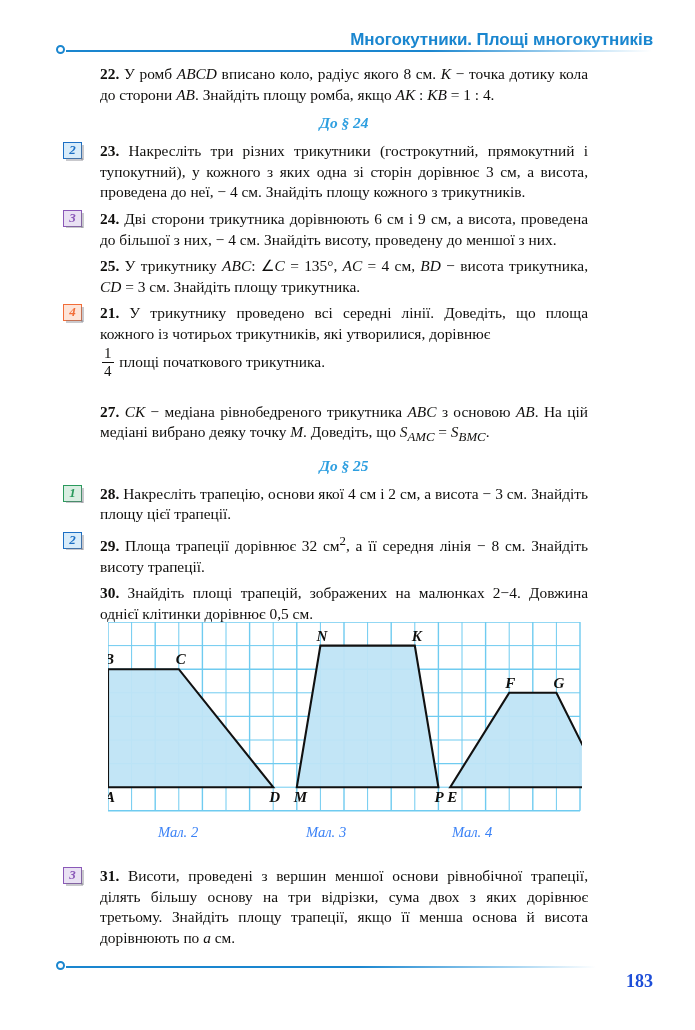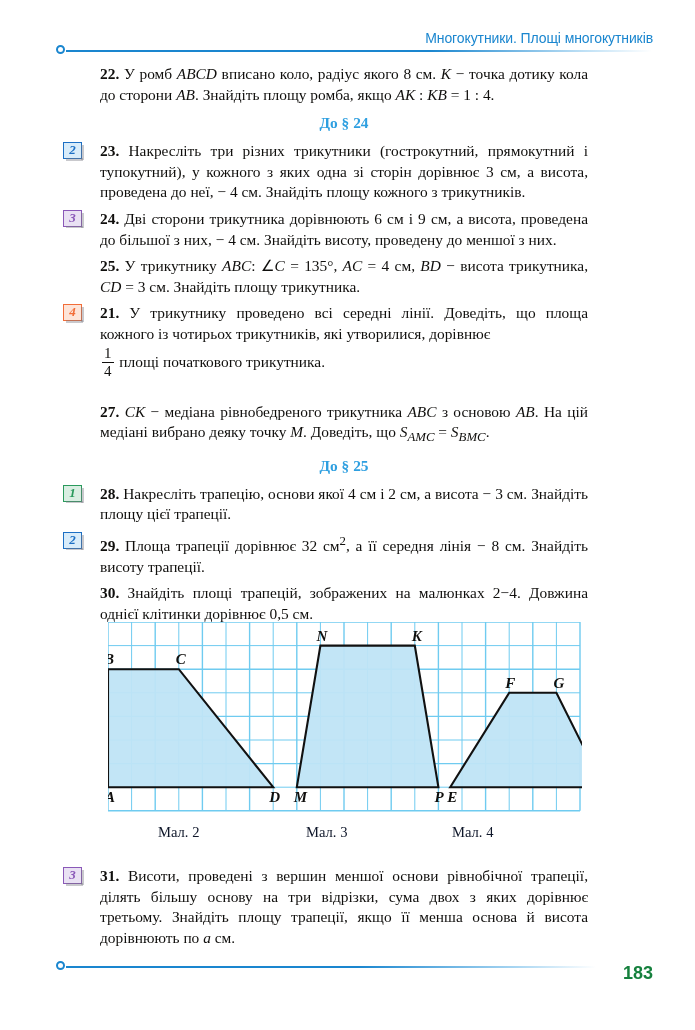--- a/index.html
+++ b/index.html
@@ -22,22 +22,22 @@
     left: 0;
     top: 30px;
     width: 695px;
     height: 38px;
   }
   .header-title {
     position: absolute;
     right: 42px;
     top: 0px;
     font-family: "Liberation Sans", sans-serif;
-    font-weight: normal;
-    font-size: 14px;
+    font-weight: bold;
+    font-size: 17px;
     color: #1a86cf;
     letter-spacing: -0.1px;
     white-space: nowrap;
   }
   .header-rule {
     position: absolute;
     left: 66px;
     top: 20px;
     width: 586px;
     height: 2px;
@@ -73,20 +73,21 @@
   }
   .prob .num {
     font-weight: bold;
   }
   .sec-head {
     text-align: center;
     color: #2e9fe0;
     font-weight: bold;
     font-size: 15.4px;
     margin: 9px 0 9px 0;
+    font-style: italic;
   }
 
   
   .badge {
     position: absolute;
     left: -37px;
     width: 19px;
     height: 17px;
     box-sizing: border-box;
     border-width: 1.8px;
@@ -143,22 +144,23 @@
   .captions {
     position: absolute;
     left: 108px;
     top: 824px;
     width: 474px;
     height: 22px;
   }
   .cap {
     position: absolute;
     font-size: 14.6px;
-    color: #0f172a;
+    color: #3b82f6;
     white-space: nowrap;
+    font-style: italic;
   }
 
   
   .footer {
     position: absolute;
     left: 0;
     top: 955px;
     width: 695px;
     height: 32px;
   }
@@ -177,25 +179,25 @@
     width: 9px;
     height: 9px;
     border-radius: 50%;
     border: 2.2px solid #1a86cf;
     background: #ffffff;
     box-sizing: border-box;
   }
   .page-num {
     position: absolute;
     right: 42px;
-    top: 8px;
-    font-family: Liberation Sans, sans-serif;
+    top: 16px;
+    font-family: Liberation Serif, serif;
     font-weight: bold;
     font-size: 18px;
-    color: #15803d;
+    color: #1d4ed8;
   }
 </style>
 </head>
 <body>
 
 <div class="page">
 
   <div class="header">
     <div class="header-title">Многокутники. Площі многокутників</div>
     <div class="header-rule"></div>

